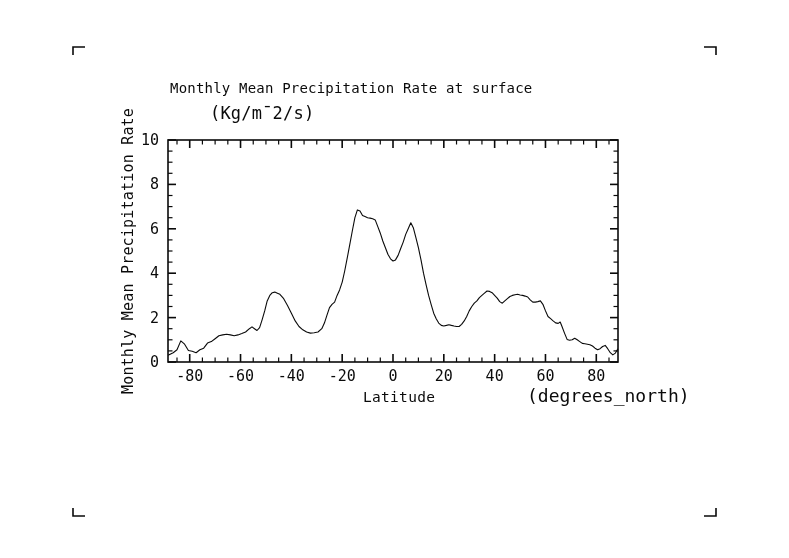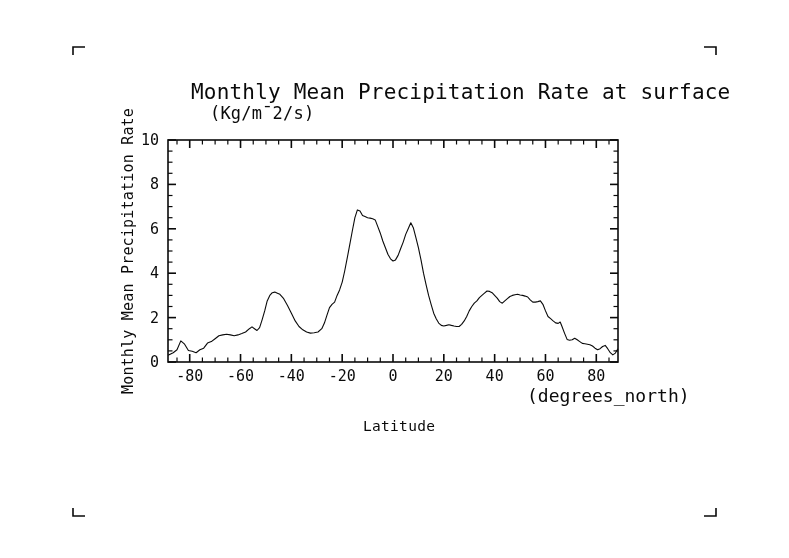--- a/index.html
+++ b/index.html
@@ -1,29 +1,29 @@
 <!DOCTYPE html>
 <html><head>
 <meta charset="utf-8">
 <style>
   html,body{margin:0;padding:0;background:#ffffff;}
   .canvas{
     position:relative;width:789px;height:558px;background:#ffffff;overflow:hidden;
     font-family:"DejaVu Sans Mono", monospace;color:#0a0a0a;
   }
   .abs{position:absolute;white-space:nowrap;}
-  .title-line1{left:170px;top:80px;font-size:21px;letter-spacing:0.2px;margin-left:21px;}
+  .title-line1{left:170px;top:80px;font-size:14px;letter-spacing:0.2px;}
   .title-line2{left:170px;top:103px;font-size:17px;letter-spacing:0.2px;margin-left:40px;}
   .y-axis-title{
     left:128px;top:251px;font-size:15px;letter-spacing:0.2px;
     transform:translate(-50%,-50%) rotate(-90deg);
   }
   .y-units-note{left:104px;top:374px;font-size:13.5px;}
   .x-units-note{left:527px;top:385px;font-size:18px;}
-  .x-axis-title{left:363px;top:418px;font-size:14.5px;letter-spacing:0.3px;}
+  .x-axis-title{left:363px;top:389px;font-size:14.5px;letter-spacing:0.3px;}
   .mean-annot{left:488px;top:474px;font-size:12px;}
   svg{position:absolute;left:0;top:0;}
 </style>
 </head>
 <body>
 
 <div class="canvas">
   <svg width="789" height="558" viewBox="0 0 789 558">
       <rect x="168" y="140" width="450" height="222" fill="none" stroke="#0a0a0a" stroke-width="1.6"></rect>
       <g stroke="#0a0a0a">

